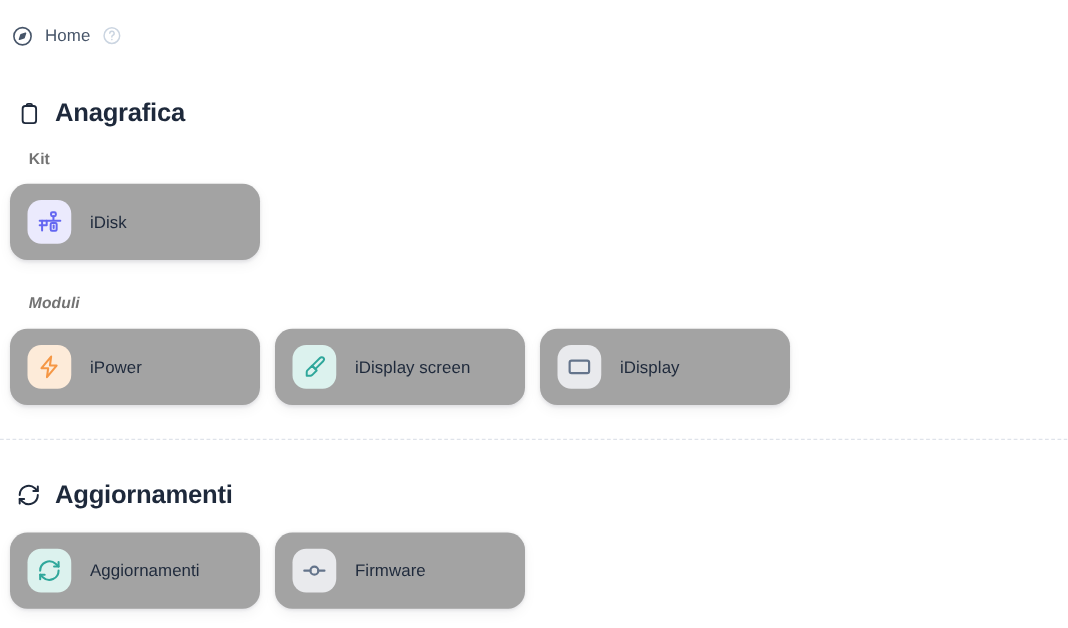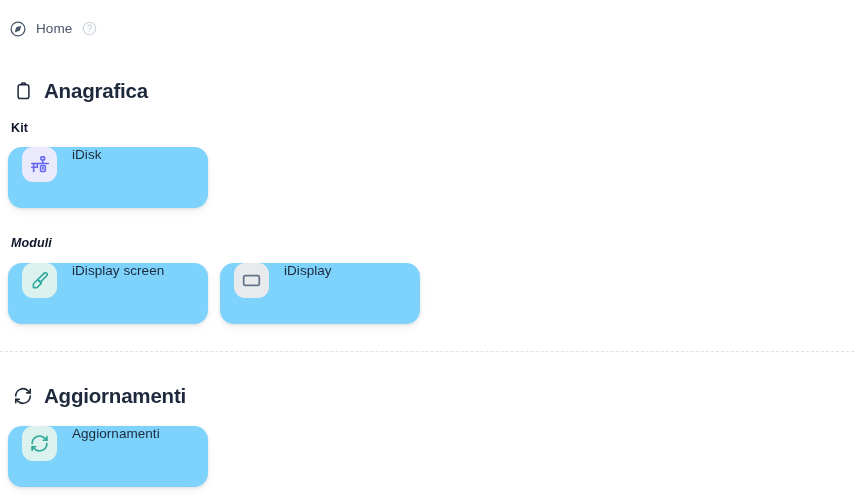--- a/index.html
+++ b/index.html
@@ -77,41 +77,41 @@
   .section-title {
     font-size: 20.5px;
     font-weight: 700;
     color: #1e293b;
     letter-spacing: -0.2px;
   }
 
   .group-label {
     font-size: 12.5px;
     font-weight: 700;
-    color: #0f172a;
-    padding-left: 11px;
+    color: #737373;
+    padding-left: 23px;
     letter-spacing: .1px;
   }
 
   
   .card-row {
     display: flex;
     gap: 12px;
     padding-left: 8px;
   }
 
   .card {
     width: 200px;
     height: 61px;
     flex: none;
-    background: #7dd3fc;
+    background: #a3a3a3;
     border-radius: 14px;
     box-shadow: 0 1px 3px rgba(15, 23, 42, .10), 0 4px 10px rgba(15, 23, 42, .05);
     display: flex;
-    align-items: flex-start;
+    align-items: center;
     padding: 0 0 0 14px;
     gap: 15px;
     cursor: pointer;
   }
 
   .card-icon {
     width: 35px;
     height: 35px;
     border-radius: 11px;
     display: inline-flex;
@@ -192,20 +192,28 @@
     </div>
   </div>
 
   <div class="pos" style="top:233px; left:0;font-style:italic;">
     <span class="group-label">Moduli</span>
   </div>
 
   <div class="pos card-row" style="top:263px; left:0;">
 
 
+    <div class="card">
+      <span class="card-icon" style="background:#fdebd9; color:#f59745;">
+        <svg width="21" height="21" viewBox="0 0 24 24" fill="none" stroke="currentColor" stroke-width="1.9" stroke-linejoin="round" stroke-linecap="round">
+          <path d="M13.6 2.6 4.8 13.2h6.1l-1.1 8.2 8.8-10.6h-6.1z"></path>
+        </svg>
+      </span>
+      <span class="card-label">iPower</span>
+    </div>
 
     <div class="card">
       <span class="card-icon" style="background:#dcf2ee; color:#2fa79b;">
         <svg width="21" height="21" viewBox="0 0 24 24" fill="none" stroke="currentColor" stroke-width="1.8" stroke-linejoin="round" stroke-linecap="round">
           <path d="M20.2 3.7c-.9-.9-2.2-.7-3.1.2l-7.0 7.0 2.9 2.9 7.0-7.0c.9-.9 1.1-2.2.2-3.1z"></path>
           <path d="M9.9 11.0 5.6 15.2a2.2 2.2 0 0 0-.6 1.5v3.4h3.4a2.2 2.2 0 0 0 1.5-.6l4.2-4.2z"></path>
         </svg>
       </span>
       <span class="card-label">iDisplay screen</span>
     </div>
@@ -246,16 +254,26 @@
         <svg width="21" height="21" viewBox="0 0 24 24" fill="none" stroke="currentColor" stroke-width="1.9" stroke-linecap="round" stroke-linejoin="round">
           <path d="M3.6 12a8.4 8.4 0 0 1 14.1-6.2l2.7 2.5"></path>
           <path d="M20.4 4.2v4.1h-4.1"></path>
           <path d="M20.4 12a8.4 8.4 0 0 1-14.1 6.2l-2.7-2.5"></path>
           <path d="M3.6 19.8v-4.1h4.1"></path>
         </svg>
       </span>
       <span class="card-label">Aggiornamenti</span>
     </div>
 
+    <div class="card">
+      <span class="card-icon" style="background:#e9eaed; color:#64748b;">
+        <svg width="21" height="21" viewBox="0 0 24 24" fill="none" stroke="currentColor" stroke-width="2" stroke-linecap="round">
+          <circle cx="12" cy="12" r="3.6"></circle>
+          <path d="M2.8 12h5.6"></path>
+          <path d="M15.6 12h5.6"></path>
+        </svg>
+      </span>
+      <span class="card-label">Firmware</span>
+    </div>
 
   </div>
 
 </div>
 
 </body></html>

